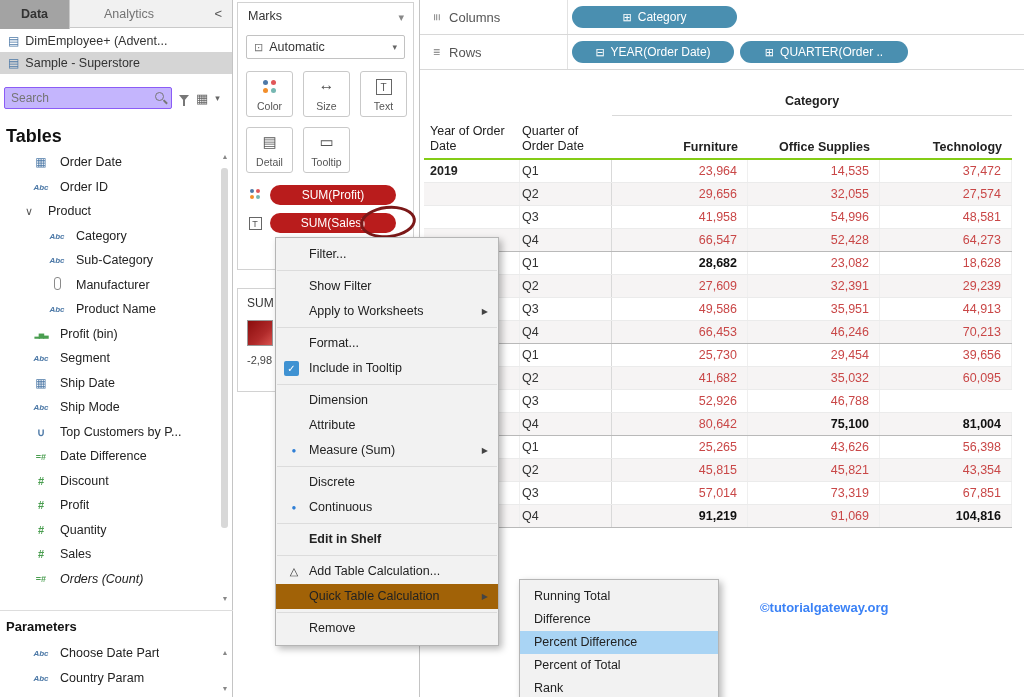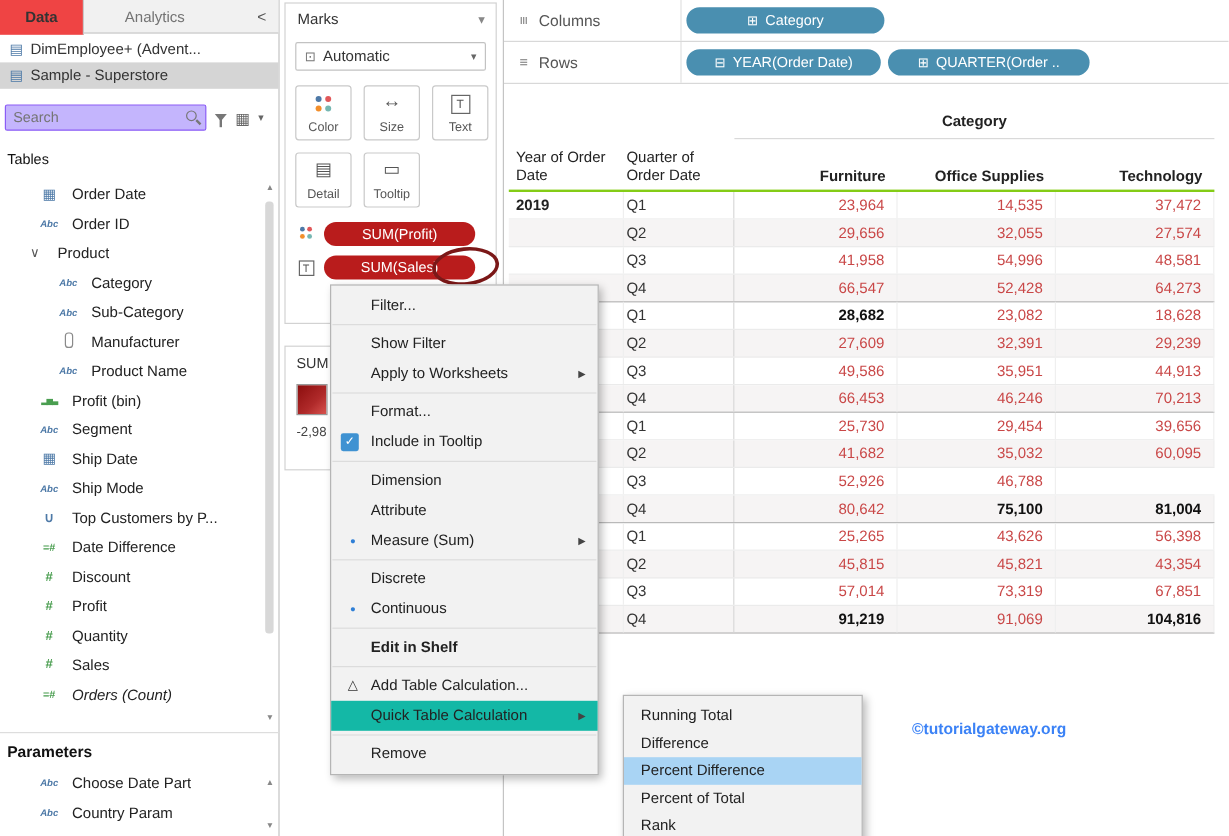--- a/index.html
+++ b/index.html
@@ -21,38 +21,38 @@
   .gi-eq::before         { content:"≡"; }
   .gi-plusbox::before    { content:"⊞"; }
   .gi-minusbox::before   { content:"⊟"; }
   .gi-box::before        { content:"⊡"; }
 
   
   #left-panel { position:absolute; left:0; top:0; width:233px; height:697px;
                 background:#fff; border-right:1px solid #c4c4c4; }
   .tabs { position:relative; height:28px; background:#f1f1f1; border-bottom:1px solid #c9c9c9; }
   .tab { position:absolute; top:0; height:28px; line-height:28px; text-align:center; cursor:default; }
-  .tab-data { left:0; width:70px; background:#ef4444; border-right:1px solid #c9c9c9; font-weight:bold; z-index:2; height:29px; }
+  .tab-data { left:0; width:70px; background:#a3a3a3; border-right:1px solid #c9c9c9; font-weight:bold; z-index:2; height:29px; }
   .tab-analytics { left:70px; width:118px; color:#737373; }
   .collapse { position:absolute; right:10px; top:0; line-height:28px; color:#555; font-size:13px; }
   .ds-list { margin-top:2px; }
   .ds-row { height:22px; line-height:22px; padding-left:8px; white-space:nowrap; overflow:hidden; }
   .ds-row.sel { background:#d5d5d5; }
   .ds-icon { color:#4d79a7; margin-right:6px; font-size:12px; }
   .search-row { margin:12px 4px 0 4px; height:24px; display:flex; align-items:center; gap:7px; }
   .search-box { position:relative; width:168px; height:22px; border:1px solid #8b5cf6; border-radius:2px; background:#c4b5fd; }
   .search-input { width:100%; height:100%; border:none; outline:none; padding:0 20px 0 6px;
                   font:12px "Liberation Sans", sans-serif; color:#333; background:transparent; }
   .mag { position:absolute; right:7px; top:4px; width:9px; height:9px; border:1.5px solid #777; border-radius:50%; }
   .mag::after { content:""; position:absolute; left:7px; top:8px; width:5px; height:1.5px; background:#777; transform:rotate(45deg); }
   .funnel { position:relative; width:0; height:0; border-left:5px solid transparent; border-right:5px solid transparent; border-top:6px solid #777; }
   .funnel::after { content:""; position:absolute; left:-1px; top:-2px; width:2px; height:7px; background:#777; }
   .viewgrid { color:#666; font-size:13px; }
   .viewcaret { color:#666; font-size:9px; }
-  .tables-label { font-weight:normal; font-size:12px; color:#111; padding:16px 0 4px 6px; }
+  .tables-label { font-weight:bold; font-size:18px; color:#111; padding:16px 0 4px 6px; }
   .fields { position:absolute; left:0; top:150px; width:220px; }
   .fr { height:24.5px; display:flex; align-items:center; gap:8px; cursor:default; }
   .fr.c-i0 { padding-left:18px; }
   .fr.c-i1 { padding-left:30px; }
   .fr.c-i2 { padding-left:46px; }
   .fi { width:22px; flex:none; text-align:center; font-size:11px; line-height:12px; }
   .fi.c-abc::before  { content:"Abc"; font-size:8px; font-style:italic; color:#4d79a7; font-weight:bold; }
   .fi.c-cal::before  { content:"▦"; color:#4d79a7; font-size:12px; }
   .fi.c-hash::before { content:"#"; color:#4a9e50; font-weight:bold; font-size:11px; }
   .fi.c-hashcalc::before { content:"=#"; color:#4a9e50; font-weight:bold; font-size:9px; }
@@ -147,21 +147,21 @@
   .vv0 { width:136px; } .vv1 { width:132px; } .vv2 { width:132px; }
   .c-red { color:#c94747; }
   .c-blk { color:#111; font-weight:bold; }
 
   #watermark { position:absolute; left:760px; top:600px; color:#3b82f6; font-weight:bold; font-size:13px; z-index:10; }
 
   
   #context-menu { position:absolute; left:275px; top:237px; width:224px; background:#f2f2f2;
                   border:1px solid #b5b5b5; box-shadow:3px 3px 7px rgba(0,0,0,.28); z-index:50; padding:4px 0; }
   .mi { position:relative; height:25px; line-height:25px; padding-left:33px; color:#222; cursor:default; }
-  .mi.hl { background:#14b8a6; }
+  .mi.hl { background:#a16207; }
   .mi.bold { font-weight:bold; }
   .mi .arrow { position:absolute; right:10px; top:0; font-size:8px; color:#444; }
   .mi .lead { position:absolute; left:8px; top:0; width:20px; text-align:center; }
   .lead-check { position:absolute; left:8px; top:5px; width:15px; height:15px; background:#3f92d2; border-radius:2px;
                 color:#fff; font-size:10px; line-height:15px; text-align:center; }
   .lead-dot { color:#2f7fd6; font-size:8px; }
   .lead-delta { color:#333; font-size:11px; }
   .sep { height:1px; background:#dcdcdc; margin:3px 1px; }
 
   

